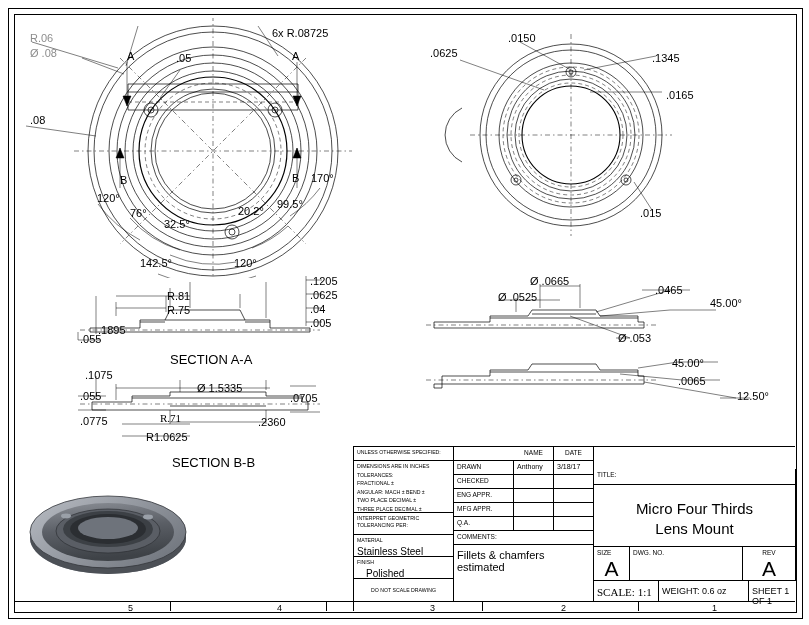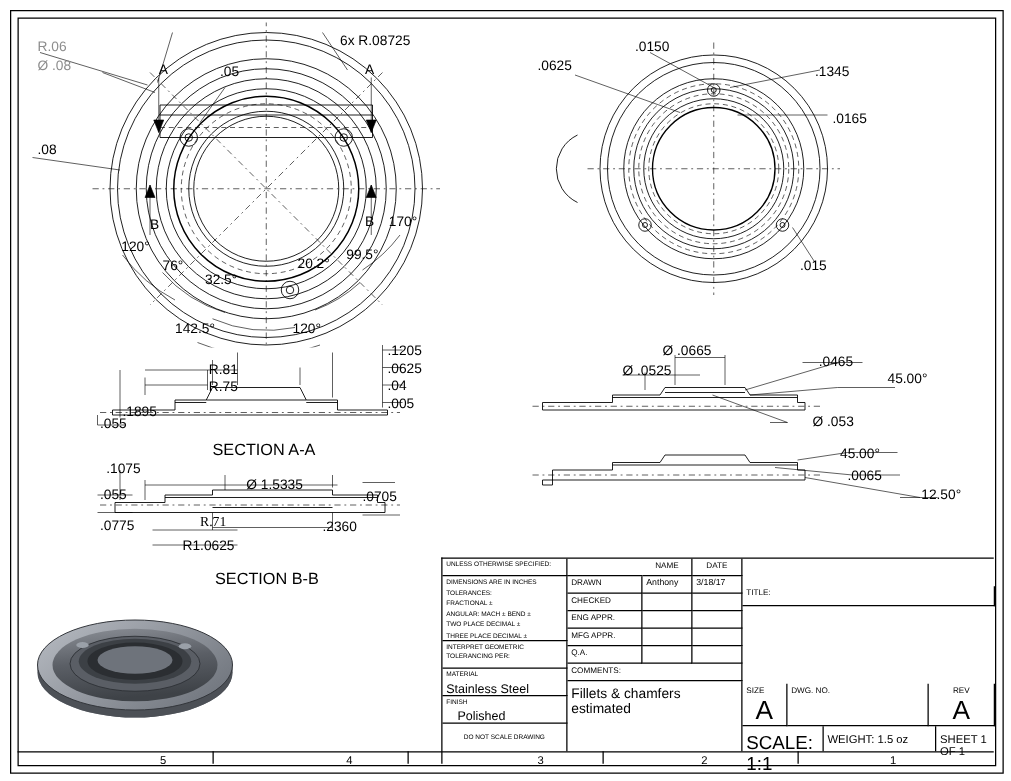--- a/index.html
+++ b/index.html
@@ -285,21 +285,21 @@
       <line x1="262" y1="104" x2="300" y2="104"></line>
       <line x1="224" y1="106" x2="316" y2="122"></line>
       <line x1="300" y1="122" x2="330" y2="122"></line>
     </g>
   </svg>
 
   <div class="dimtext" style="left:530px;top:275px;">Ø .0665</div>
   <div class="dimtext" style="left:498px;top:291px;">Ø .0525</div>
   <div class="dimtext" style="left:655px;top:284px;">.0465</div>
   <div class="dimtext" style="left:710px;top:297px;">45.00°</div>
-  <div class="dimtext" style="left:650px;top:332px;">Ø .053</div>
+  <div class="dimtext" style="left:618px;top:332px;">Ø .053</div>
   <div class="dimtext" style="left:672px;top:357px;">45.00°</div>
   <div class="dimtext" style="left:678px;top:375px;">.0065</div>
   <div class="dimtext" style="left:737px;top:390px;">12.50°</div>
 
   <svg style="position:absolute;left:22px;top:476px;" width="180" height="115">
     <defs>
       <linearGradient id="g1" x1="0" y1="0" x2="1" y2="1">
         <stop offset="0" stop-color="#c9ccd2"></stop>
         <stop offset="0.45" stop-color="#8c9099"></stop>
         <stop offset="1" stop-color="#5d6168"></stop>
@@ -405,37 +405,41 @@
       <div class="lbl2">COMMENTS:</div>
     </div>
     <div class="cell" style="left:100px;top:98px;width:140px;height:56px;border-bottom:none;">
       <div class="val" style="white-space:pre-line;font-size:11px;padding-top:4px;">Fillets &amp; chamfers
 estimated</div>
     </div>
 
     <div class="cell" style="left:240px;top:22px;width:202px;height:16px;">
       <div class="lbl2">TITLE:</div>
     </div>
+    <div class="cell" style="left:240px;top:38px;width:202px;height:62px;">
+      <div class="titlebig" style="white-space:pre-line;padding-top:14px;">Micro Four Thirds
+Lens Mount</div>
+    </div>
 
     <div class="cell" style="left:240px;top:100px;width:36px;height:34px;">
       <div class="lbl2">SIZE</div>
       <div class="valbig" style="line-height:1;">A</div>
     </div>
     <div class="cell" style="left:276px;top:100px;width:113px;height:34px;">
       <div class="lbl2">DWG.  NO.</div>
     </div>
     <div class="cell" style="left:389px;top:100px;width:53px;height:34px;">
       <div class="lbl2 ctr">REV</div>
       <div class="valbig" style="line-height:1;">A</div>
     </div>
 
     <div class="cell" style="left:240px;top:134px;width:65px;height:20px;border-bottom:none;">
-      <div class="lbl2" style="font-size:15px;padding-top:5px;">SCALE: 1:1</div>
+      <div class="lbl2" style="font-size:11px;padding-top:5px;font-family:Liberation Serif, serif;">SCALE: 1:1</div>
     </div>
     <div class="cell" style="left:305px;top:134px;width:90px;height:20px;border-bottom:none;">
-      <div class="lbl2" style="font-size:9px;padding-top:5px;">WEIGHT:  1.5 oz</div>
+      <div class="lbl2" style="font-size:9px;padding-top:5px;">WEIGHT:  0.6 oz</div>
     </div>
     <div class="cell" style="left:395px;top:134px;width:47px;height:20px;border-bottom:none;border-right:none;">
       <div class="lbl2" style="font-size:9px;padding-top:5px;">SHEET 1 OF 1</div>
     </div>
   </div>
 
 </div>
 
 </body></html>

